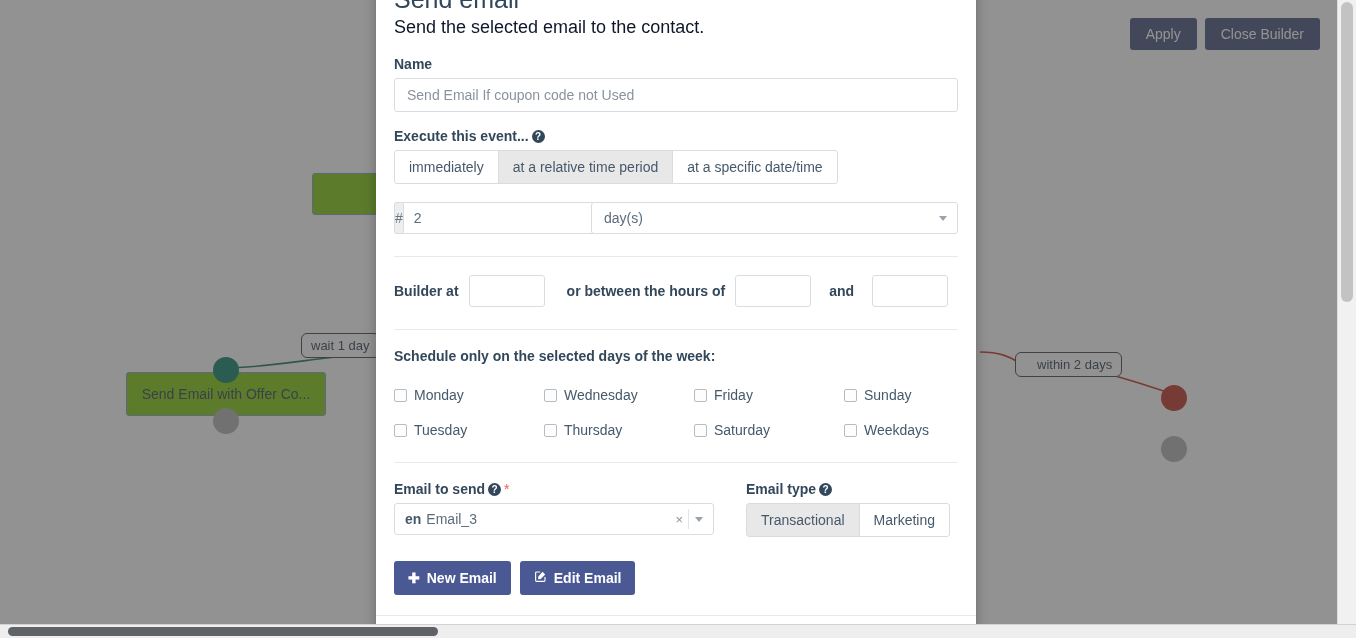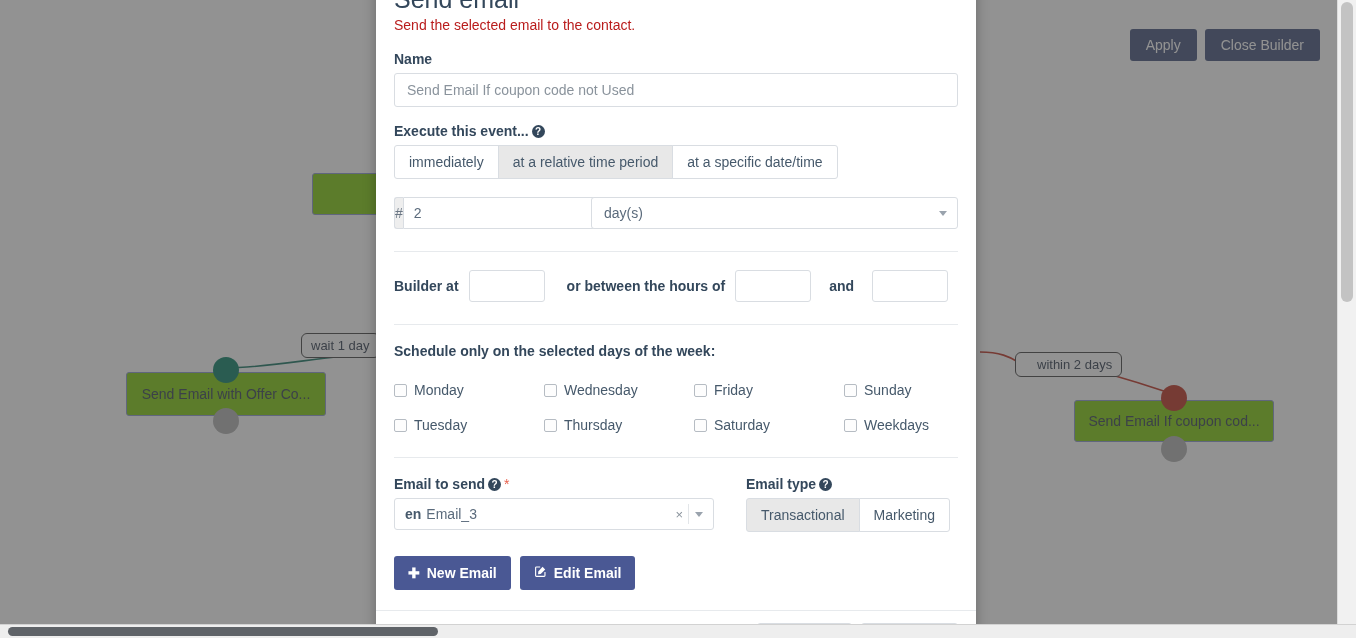--- a/index.html
+++ b/index.html
@@ -38,21 +38,21 @@
     width: 1338px;
     height: 630px;
     background: rgba(60, 60, 60, 0.56);
     z-index: 40;
   }
 
   
   .toolbar {
     position: absolute;
     right: 18px;
-    top: 29px;
+    top: 18px;
     display: flex;
     gap: 8px;
     z-index: 10;
   }
   .toolbar .tbtn {
     background: #49577f;
     color: #ffffff;
     border: none;
     border-radius: 3px;
     font-family: "Liberation Sans", sans-serif;
@@ -131,22 +131,22 @@
     box-sizing: border-box;
   }
   .modal-title {
     font-size: 25px;
     font-weight: normal;
     color: #33475b;
     margin: 0 0 3px 0;
     line-height: 30px;
   }
   .modal-sub {
-    font-size: 14px;
-    color: #b91c1c;
+    font-size: 18px;
+    color: #0f172a;
     margin: 0 0 18px 0;
   }
   .field-label {
     font-size: 14px;
     font-weight: bold;
     color: #33475b;
     margin-bottom: 6px;
     display: block;
   }
   .req-star { color: #e8604c; margin-left: 3px; font-weight: normal; }
@@ -422,23 +422,20 @@
     <div class="node" style="left:126px; top:372px; width:200px; height:44px;">
       <span>Send Email with Offer Co...</span>
     </div>
     <div class="dot green" style="left:213px; top:357px;"></div>
 
     <div class="edge-label" style="left:301px; top:333px;">
       <span>wait 1 day</span>
     </div>
 
     <div class="dot grey" style="left:1161px; top:436px;"></div>
-    <div class="node" style="left:1074px; top:400px; width:200px; height:42px;">
-      <span>Send Email If coupon cod...</span>
-    </div>
     <div class="dot red" style="left:1161px; top:385px;"></div>
 
     <div class="edge-label" style="left:1015px; top:352px;padding-left:21px;">
       <span>within 2 days</span>
     </div>
 
     <div class="toolbar">
       <button class="tbtn">Apply</button>
       <button class="tbtn">Close Builder</button>
     </div>

